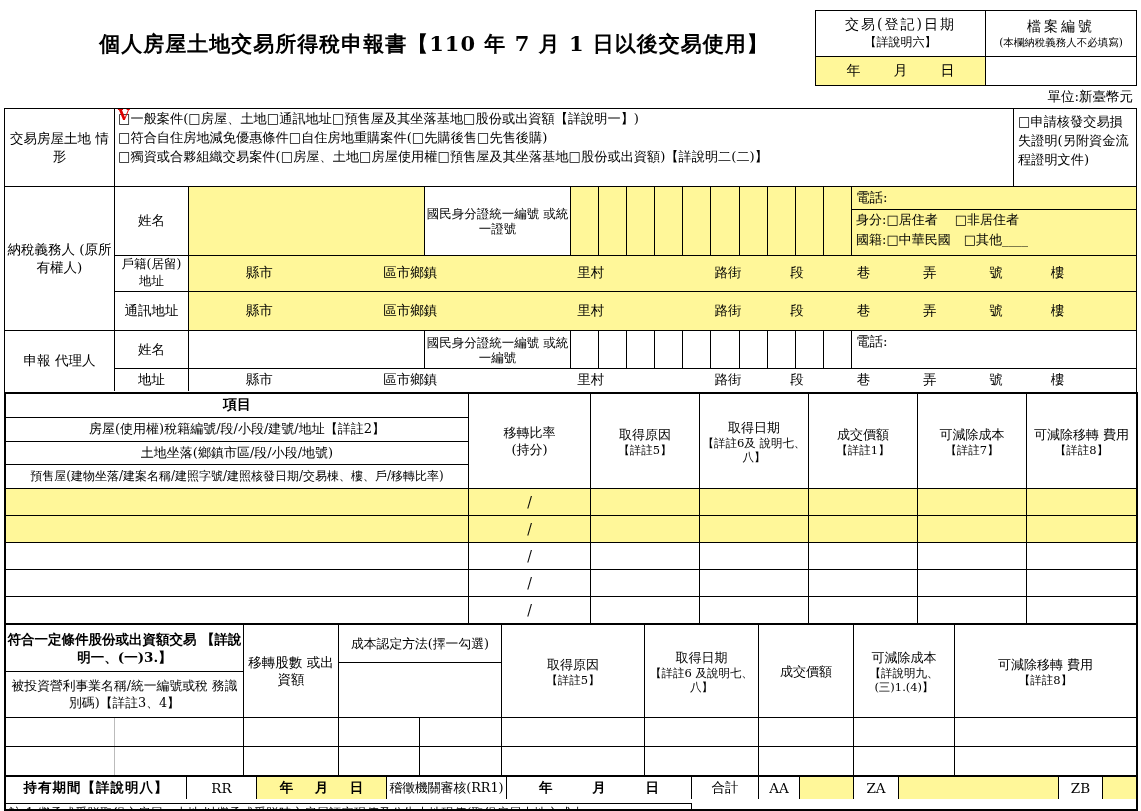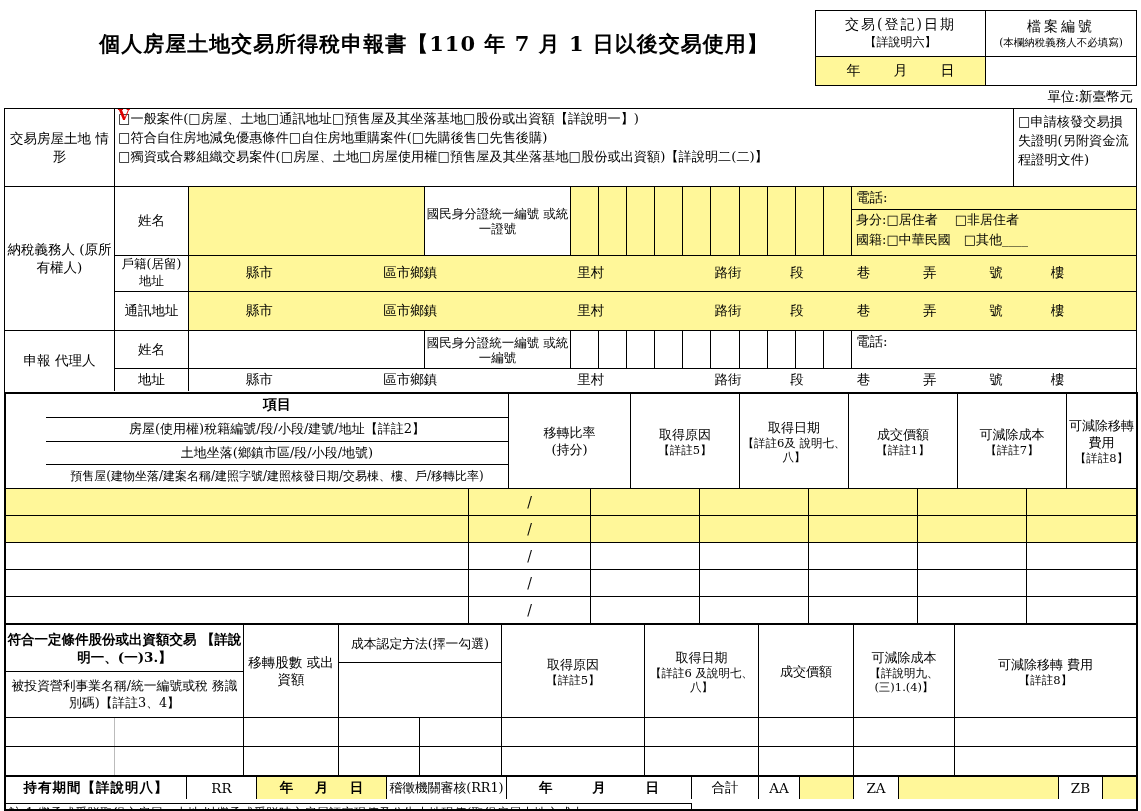--- a/index.html
+++ b/index.html
@@ -53,21 +53,21 @@
   .ph-line { font-size:13px; padding-left:4px; line-height:22px; white-space:pre; }
   .addr-strip { flex:1; position:relative; }
   .addr-label { position:absolute; top:50%; transform:translateY(-50%); font-size:13.5px; }
 
   
   .t2 { left:4px; top:392px; width:1134px; height:419px; border:2.5px solid #000; display:flex; flex-direction:column; }
   .hdr { display:flex; height:94px; }
   .hcell { border-left:1.5px solid #000; font-size:13px; line-height:17px; }
   .hcell:first-child { border-left:none; }
   .hnote { font-size:11.5px; line-height:14px; }
-  .desc-col { width:462px; display:flex; flex-direction:column;margin-left:40px; }
+  .desc-col { width:462px; display:flex; flex-direction:column; }
   .desc-r { border-bottom:1px solid #000; flex:1; }
   .desc-r:last-child { border-bottom:none; }
   .trow { display:flex; height:27px; border-top:1px solid #000; }
   .tcell { border-left:1.5px solid #000; display:flex; align-items:center; justify-content:center; font-size:14px; }
   .tcell:first-child { border-left:none; }
   .hl { background:#FFF799; }
   .lower-hdr { display:flex; height:94px; border-top:2px solid #000; }
   .lh-name { width:237px; display:flex; flex-direction:column; }
   .lh-title { flex:1; border-bottom:1px solid #000; font-weight:bold; font-size:13.5px; line-height:18px; }
   .lh-sub { flex:1; font-size:12.8px; line-height:17px; }

